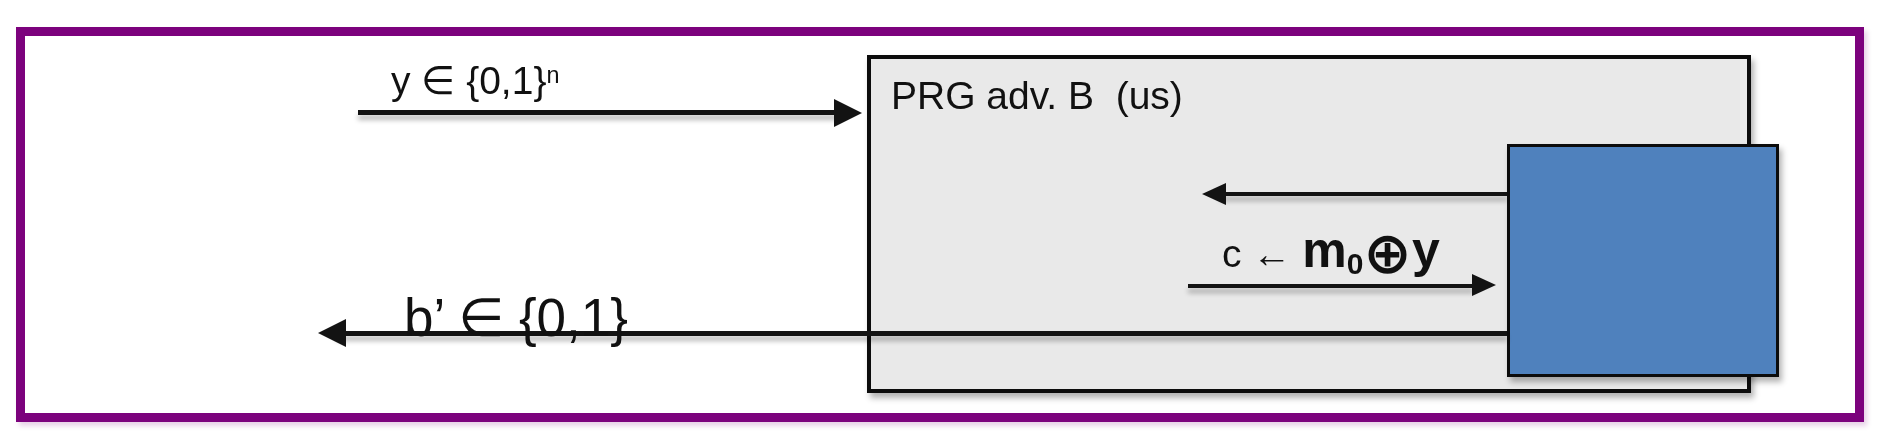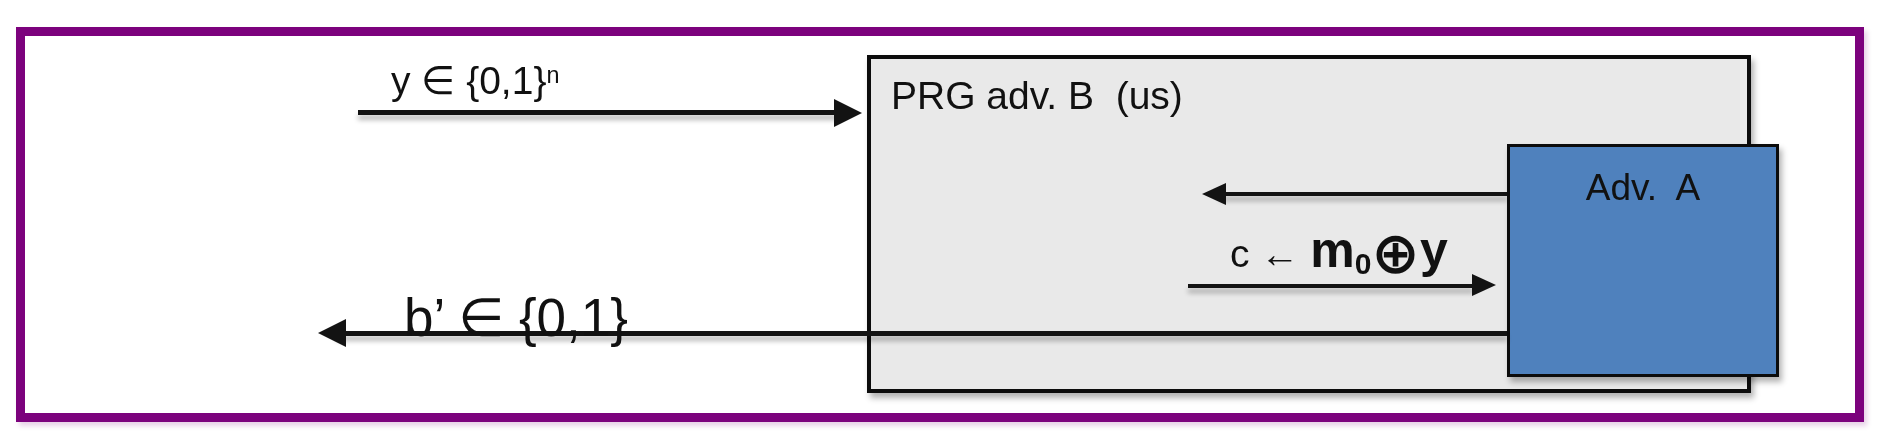--- a/index.html
+++ b/index.html
@@ -57,21 +57,21 @@
   .y-label{position:absolute;left:391px;top:58px;font-size:39px;}
 
   
   .m-line{left:1220px;top:192px;width:287px;height:4px;z-index:2;}
   .m-head{left:1202px;top:183px;z-index:2;}
   .m-label{position:absolute;left:1256px;top:144px;font-size:36px;z-index:2;}
 
   
   .c-line{left:1188px;top:284px;width:286px;height:4px;z-index:2;}
   .c-head{left:1472px;top:274px;z-index:2;}
-  .c-label{position:absolute;left:1222px;top:221px;font-size:39px;z-index:2;white-space:pre;margin-left:8px;}
+  .c-label{position:absolute;left:1222px;top:221px;font-size:39px;z-index:2;white-space:pre;}
   .c-label .bold-m{font-weight:bold;font-size:50px;}
   .c-label .bold-sub{font-weight:bold;font-size:30px;vertical-align:-0.22em;}
   .c-label .xor{font-weight:bold;font-size:58px;line-height:0;vertical-align:-0.10em;}
   .c-label .bold-y{font-weight:bold;font-size:50px;}
 
   
   .b-line{left:336px;top:331px;width:1171px;height:5px;z-index:5;}
   .b-head{left:318px;top:319px;z-index:5;}
   .b-label{position:absolute;left:404px;top:287px;font-size:53px;z-index:6;}
 
@@ -87,21 +87,20 @@
 
   <div class="arrow-line y-line"></div>
   <div class="head head-right y-head"></div>
   <div class="y-label"><span>y ∈ {0,1}</span><sup class="s">n</sup></div>
 
   <div class="prg-box">
     <div class="prg-title">PRG adv. B  (us)</div>
   </div>
 
   <div class="adv-box">
-    <div class="adv-line">Adv.  A</div>
   </div>
 
   <div class="arrow-line m-line"></div>
   <div class="head head-left small m-head"></div>
 
   <div class="arrow-line c-line"></div>
   <div class="head head-right small c-head"></div>
   <div class="c-label"><span>c ← </span><span class="bold-m">m</span><span class="bold-sub">0</span><span class="xor">⊕</span><span class="bold-y">y</span></div>
 
   <div class="arrow-line b-line"></div>

